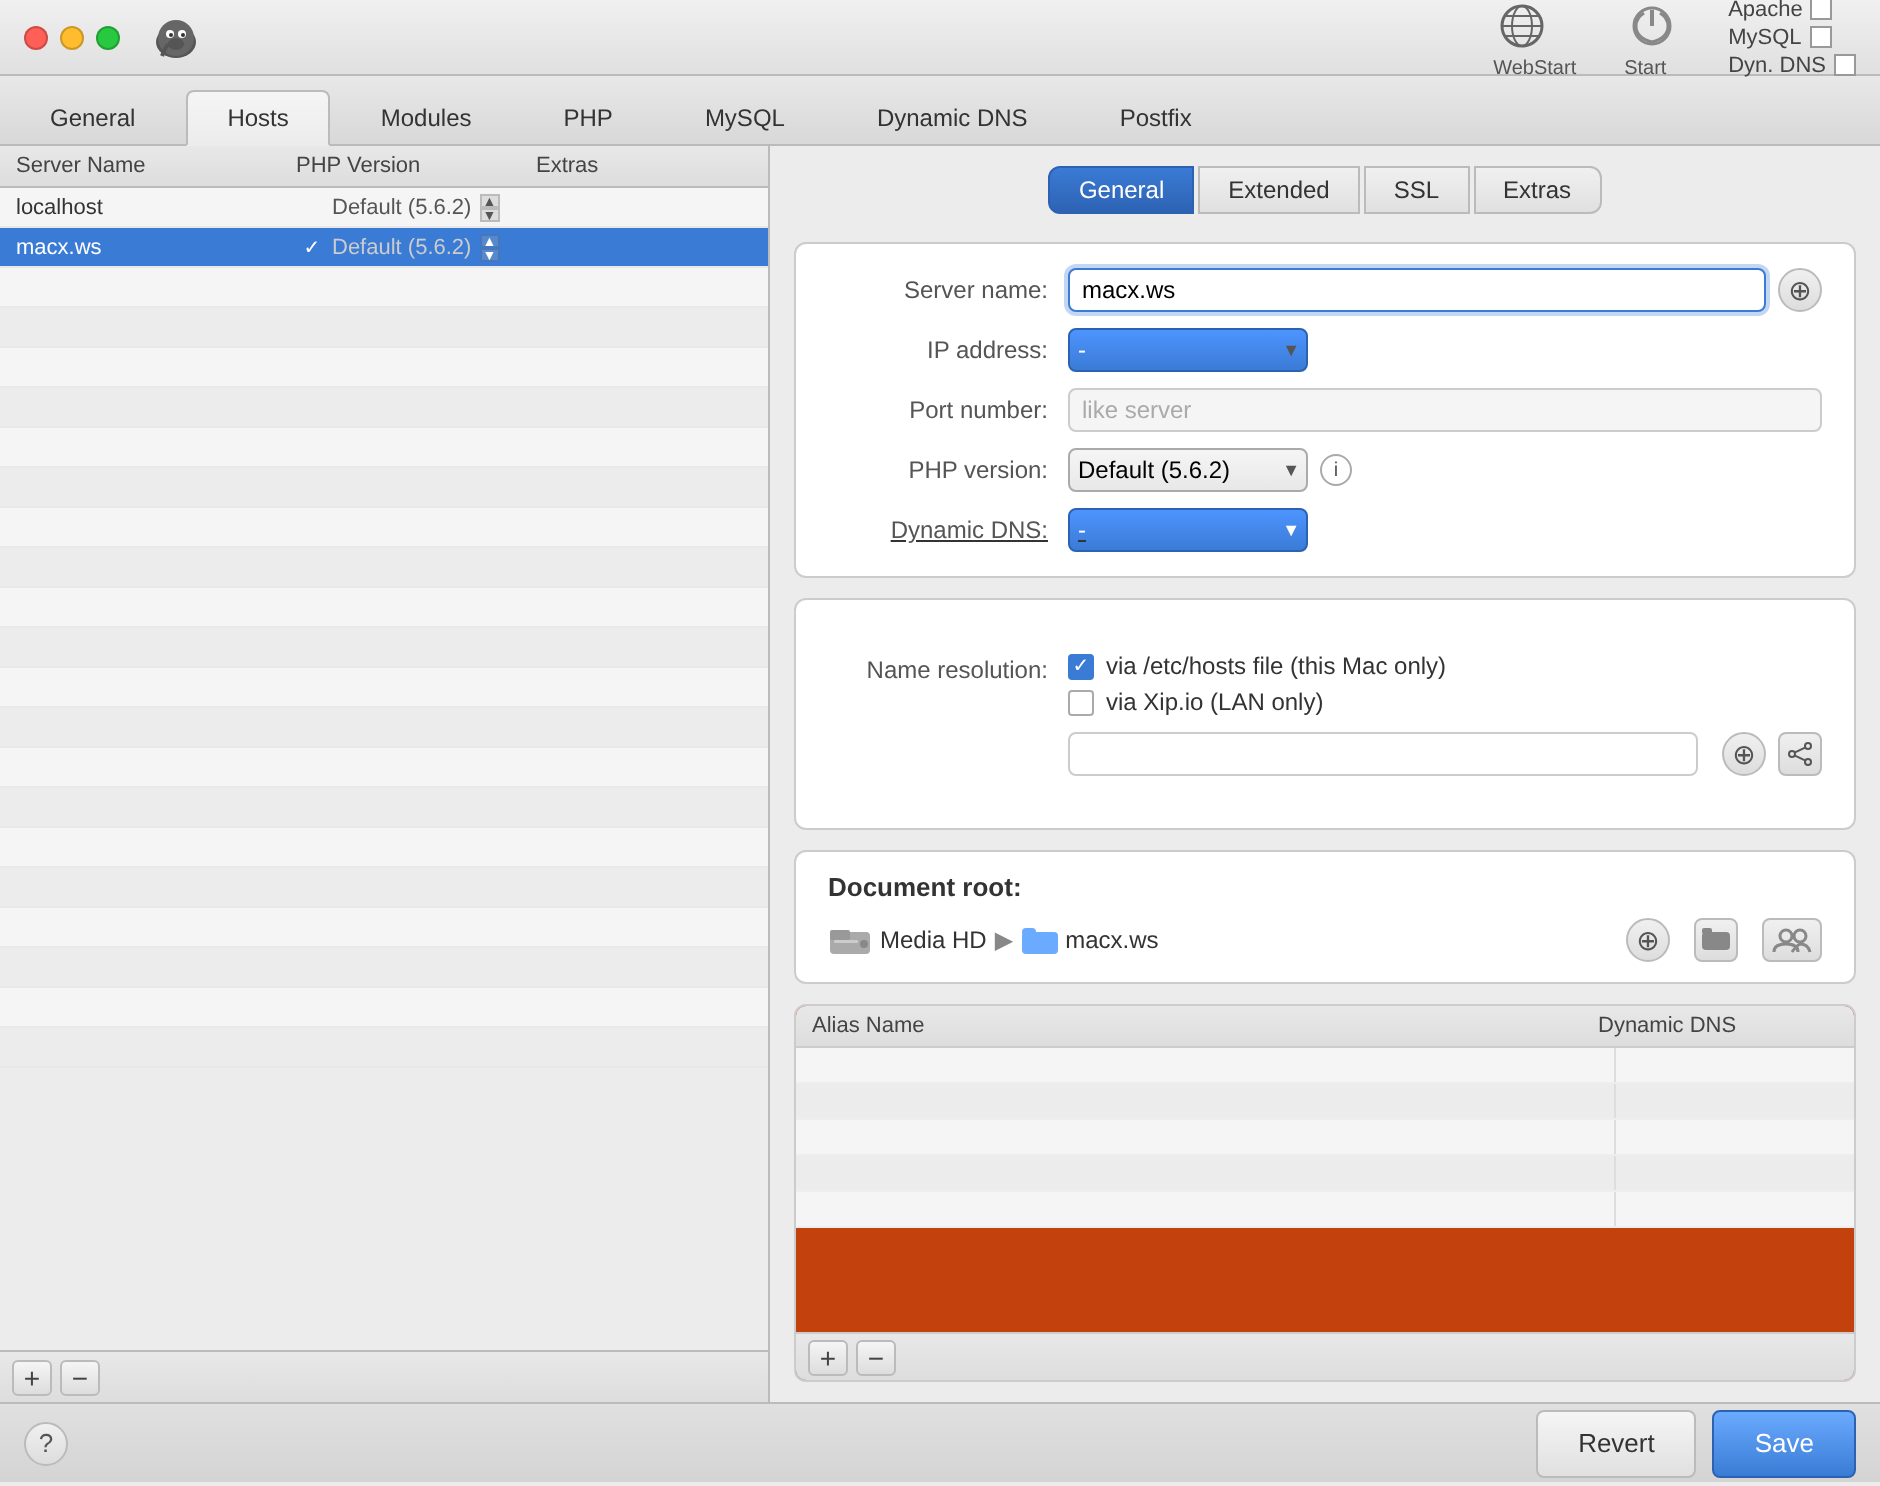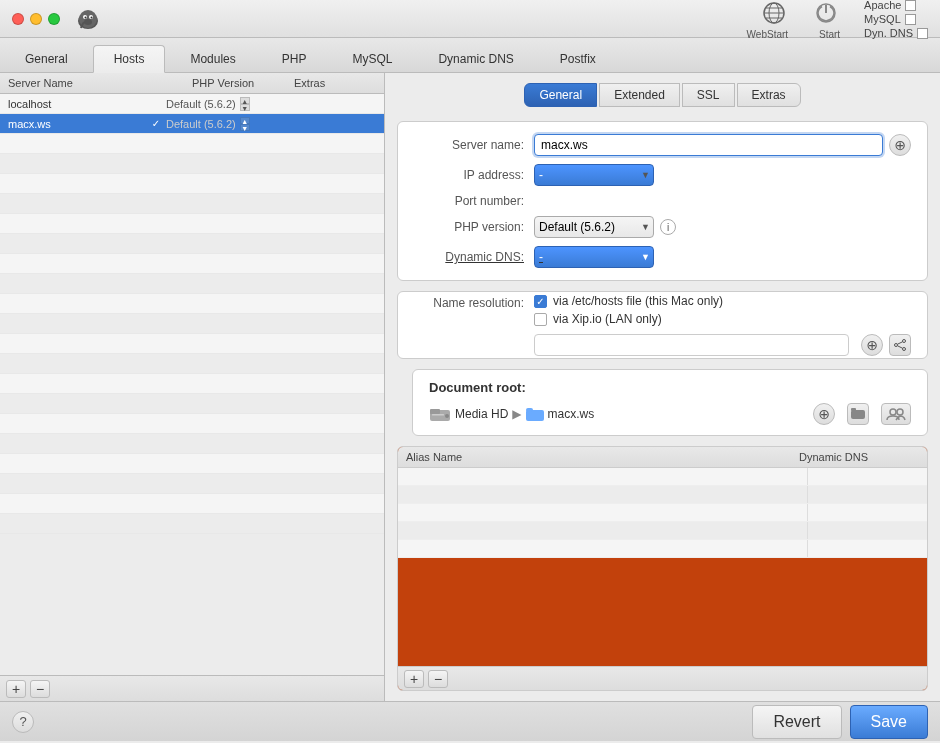--- a/index.html
+++ b/index.html
@@ -57,21 +57,21 @@
       right: 12px;
       top: 0;
       height: 38px;
       display: flex;
       align-items: center;
       gap: 24px;
     }
     .titlebar-btn {
       display: flex;
       flex-direction: column;
-      align-items: flex-end;
+      align-items: flex-start;
       gap: 2px;
       cursor: pointer;
     }
     .titlebar-btn-icon {
       width: 28px; height: 28px;
       display: flex; align-items: center; justify-content: center;
       font-size: 20px;
       color: #555;
     }
     .titlebar-btn-label {
@@ -80,21 +80,21 @@
     }
     .apache-section {
       display: flex;
       flex-direction: column;
       font-size: 11px;
       color: #444;
       gap: 2px;
     }
     .apache-row {
       display: flex;
-      align-items: flex-end;
+      align-items: flex-start;
       gap: 4px;
     }
     .checkbox-small {
       width: 11px; height: 11px;
       border: 1px solid #999;
       background: white;
       display: inline-block;
     }
 
     
@@ -141,21 +141,21 @@
       background: linear-gradient(to bottom, #e8e8e8, #ddd);
       border-bottom: 1px solid #bbb;
       padding: 4px 8px;
       font-size: 11px;
       color: #444;
     }
     .list-header-col {
       flex: 1;
     }
     .list-header-col:first-child { width: 140px; flex: none; }
-    .list-header-col:nth-child(2) { width: 102px; flex: none; margin-left: 44px; }
+    .list-header-col:nth-child(2) { width: 120px; flex: none; }
     .list-header-col:nth-child(3) { flex: 1; }
 
     .host-list {
       flex: 1;
       overflow-y: auto;
     }
     .host-row {
       display: flex;
       align-items: center;
       height: 20px;
@@ -331,21 +331,21 @@
       margin-left: 6px;
       cursor: pointer;
       flex-shrink: 0;
     }
 
     
     .name-res-section {
       background: #fff;
       border: 1px solid #ccc;
       border-radius: 6px;
-      padding: 2px 16px;
+      padding: 26px 16px;
       margin-bottom: 10px;
     }
     .checkbox-row {
       display: flex;
       align-items: center;
       gap: 6px;
       margin-bottom: 4px;
     }
     .checkbox-blue {
       width: 13px; height: 13px;
@@ -388,21 +388,20 @@
       color: #555;
     }
 
     
     .doc-root-section {
       background: #fff;
       border: 1px solid #ccc;
       border-radius: 6px;
       padding: 10px 16px;
       margin-bottom: 10px;
-      margin-left: 15px;
     }
     .doc-root-label {
       font-size: 13px;
       font-weight: 600;
       color: #333;
       margin-bottom: 8px;
     }
     .doc-root-path {
       display: flex;
       align-items: center;
@@ -479,21 +478,21 @@
     .bottom-btns {
       display: flex;
       gap: 8px;
     }
     .bottom-btn {
       padding: 16px 20px;
       height: 24px;
       border-radius: 4px;
       border: 1px solid #bbb;
       background: linear-gradient(to bottom, #f5f5f5, #e0e0e0);
-      font-size: 16px;
+      font-size: 13px;
       cursor: pointer;
       color: #333;
       display: flex; align-items: center;
     }
     .bottom-btn.primary {
       background: linear-gradient(to bottom, #6aabff, #3a7bd5);
       border-color: #2d62b3;
       color: white;
     }
 
@@ -659,20 +658,21 @@
         <div class="select-wrap">
           <select class="form-select blue-select">
             <option>-</option>
           </select>
           <span class="select-arrow">▼</span>
         </div>
       </div>
 
       <div class="form-row">
         <span class="form-label">Port number:</span>
+        <div class="form-placeholder">like server</div>
       </div>
 
       <div class="form-row">
         <span class="form-label">PHP version:</span>
         <div class="select-wrap">
           <select class="form-select">
             <option>Default (5.6.2)</option>
           </select>
           <span class="select-arrow">▼</span>
         </div>

